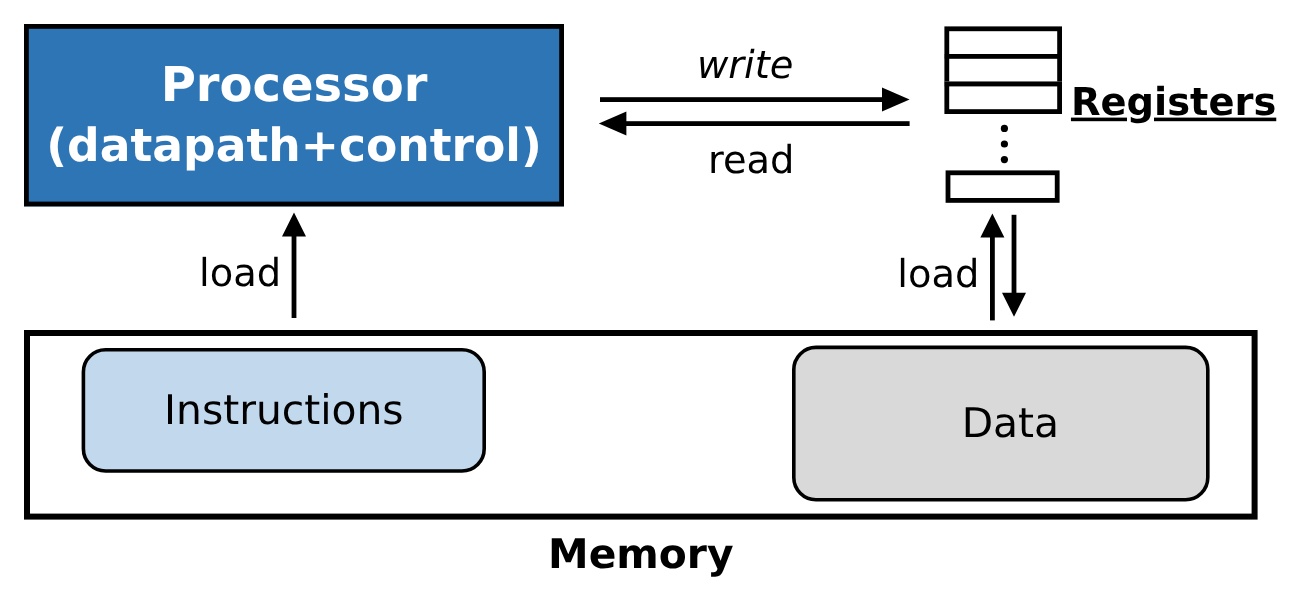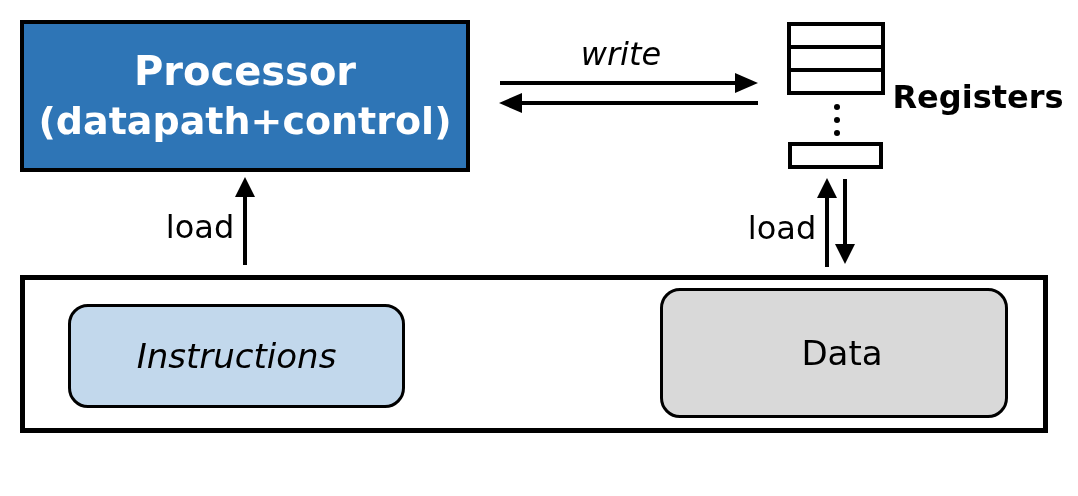--- a/index.html
+++ b/index.html
@@ -47,21 +47,21 @@
   
   .memory {
     left:20px; top:275px; width:1028px; height:158px;
     border:5px solid #000; box-sizing:border-box; background:#fff;
   }
   .mem-block {
     border:3px solid #000; box-sizing:border-box; border-radius:20px;
     display:flex; align-items:center; justify-content:center;
     font-size:34px;
   }
-  .instructions { left:68px; top:304px; width:337px; height:104px;font-style:italic; }
+  .instructions { left:68px; top:290px; width:337px; height:104px; }
   .datablock    { left:660px; top:288px; width:348px; height:130px; }
 </style>
 </head>
 <body>
 
 <div id="stage">
 
   <div class="abs processor" style="background-color: rgb(46, 117, 182);">
     <div class="title">Processor</div>
     <div class="subtitle">(datapath+control)</div>
@@ -70,33 +70,34 @@
   <div>
     <div class="abs hline" style="left:500px; top:81px; width:236px;"></div>
     <div class="abs head head-right" style="left:735px; top:73px;"></div>
   </div>
   <div class="abs lbl" style="left:621px; top:54px;font-style:italic;">write</div>
 
   <div>
     <div class="abs hline" style="left:521px; top:101px; width:237px;"></div>
     <div class="abs head head-left" style="left:499px; top:93px;"></div>
   </div>
+  <div class="abs lbl" style="left:626px; top:133px;">read</div>
 
   <div class="abs reg-stack">
     <div class="reg-row"></div>
     <div class="reg-row"></div>
     <div class="reg-row"></div>
   </div>
   <div class="abs dots">
     <div class="dot"></div>
     <div class="dot"></div>
     <div class="dot"></div>
   </div>
   <div class="abs reg-single"></div>
-  <div class="abs lbl bold" style="left:978px; top:97px;">Registers</div>
+  <div class="abs lbl bold" style="left:978px; top:85px;text-decoration:underline;">Registers</div>
 
   <div>
     <div class="abs vline" style="left:243px; top:195px; height:70px;"></div>
     <div class="abs head head-up" style="left:235px; top:177px;"></div>
   </div>
   <div class="abs lbl" style="left:200px; top:227px;">load</div>
 
   <div>
     <div class="abs vline" style="left:825px; top:196px; height:71px;"></div>
     <div class="abs head head-up" style="left:817px; top:178px;"></div>
@@ -108,14 +109,15 @@
   </div>
   <div class="abs lbl" style="left:782px; top:228px;">load</div>
 
   <div class="abs memory"></div>
   <div class="abs mem-block instructions" style="background-color: rgb(194, 216, 236);">
     <span>Instructions</span>
   </div>
   <div class="abs mem-block datablock" style="background-color: rgb(217, 217, 217); padding-left: 16px;">
     <span>Data</span>
   </div>
+  <div class="abs lbl bold" style="left:534px; top:462px; font-size:34px;">Memory</div>
 
 </div>
 
 </body></html>

